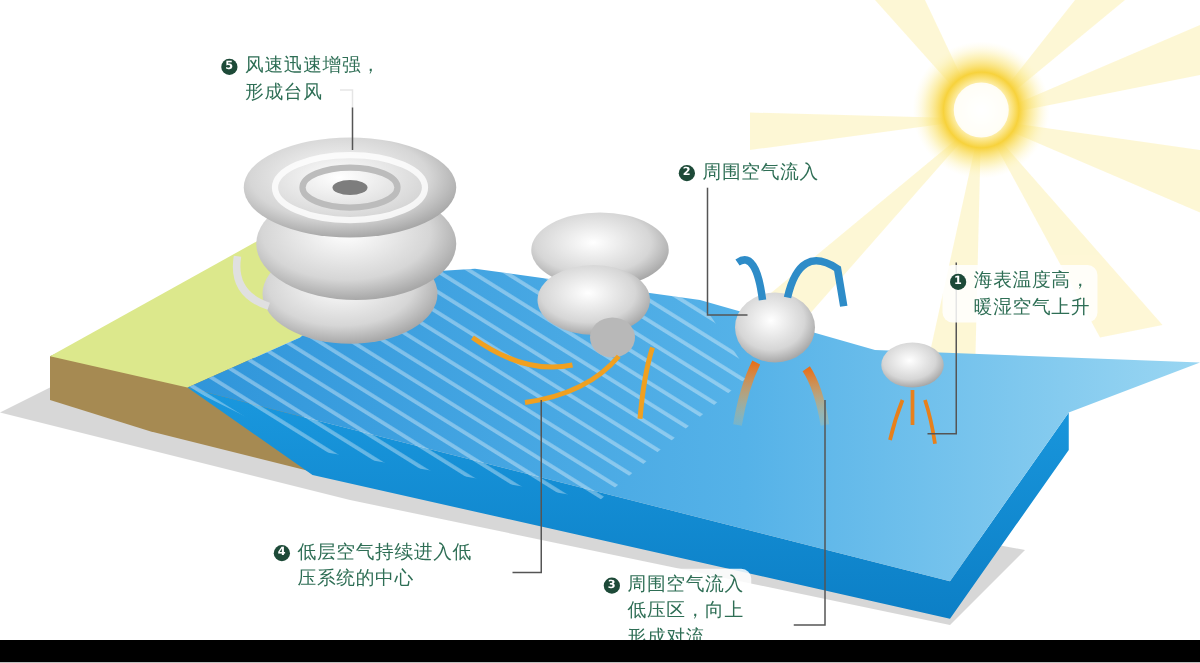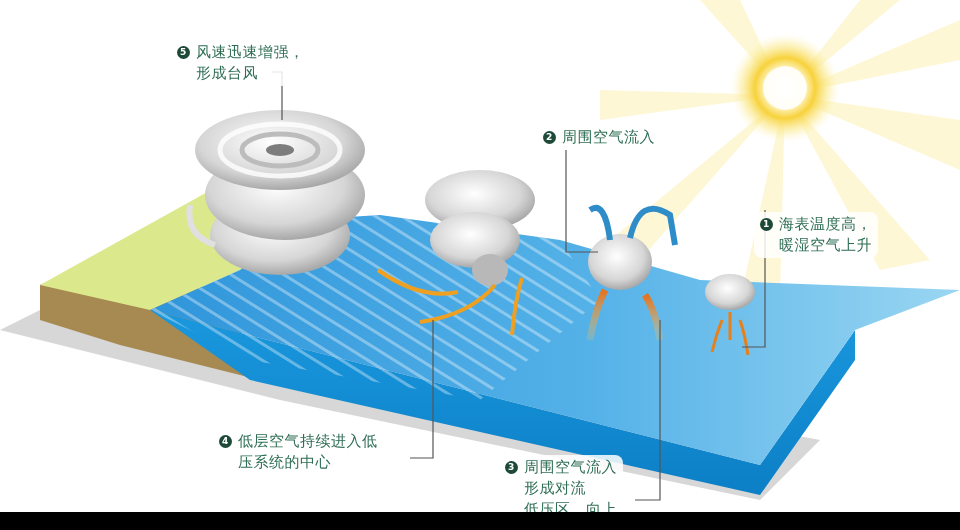--- a/index.html
+++ b/index.html
@@ -136,19 +136,19 @@
 <div class="label" style="left:754px; top:212px;">
   <span class="num">1</span><span>海表温度高，</span>
   <span class="line2">暖湿空气上升</span>
 </div>
 
 <div class="label" style="left:213px; top:429px;">
   <span class="num">4</span><span>低层空气持续进入低</span>
   <span class="line2">压系统的中心</span>
 </div>
 
-<div class="label" style="left:499px; top:455px;">
+<div class="label" style="left:477px; top:455px;">
   <span class="num">3</span><span>周围空气流入</span>
+  <span class="line2">低压区，向上</span>
   <span class="line2">形成对流</span>
-  <span class="line2">低压区，向上</span>
 </div>
 
 <div class="bottom-band"></div>
 
 </body></html>

